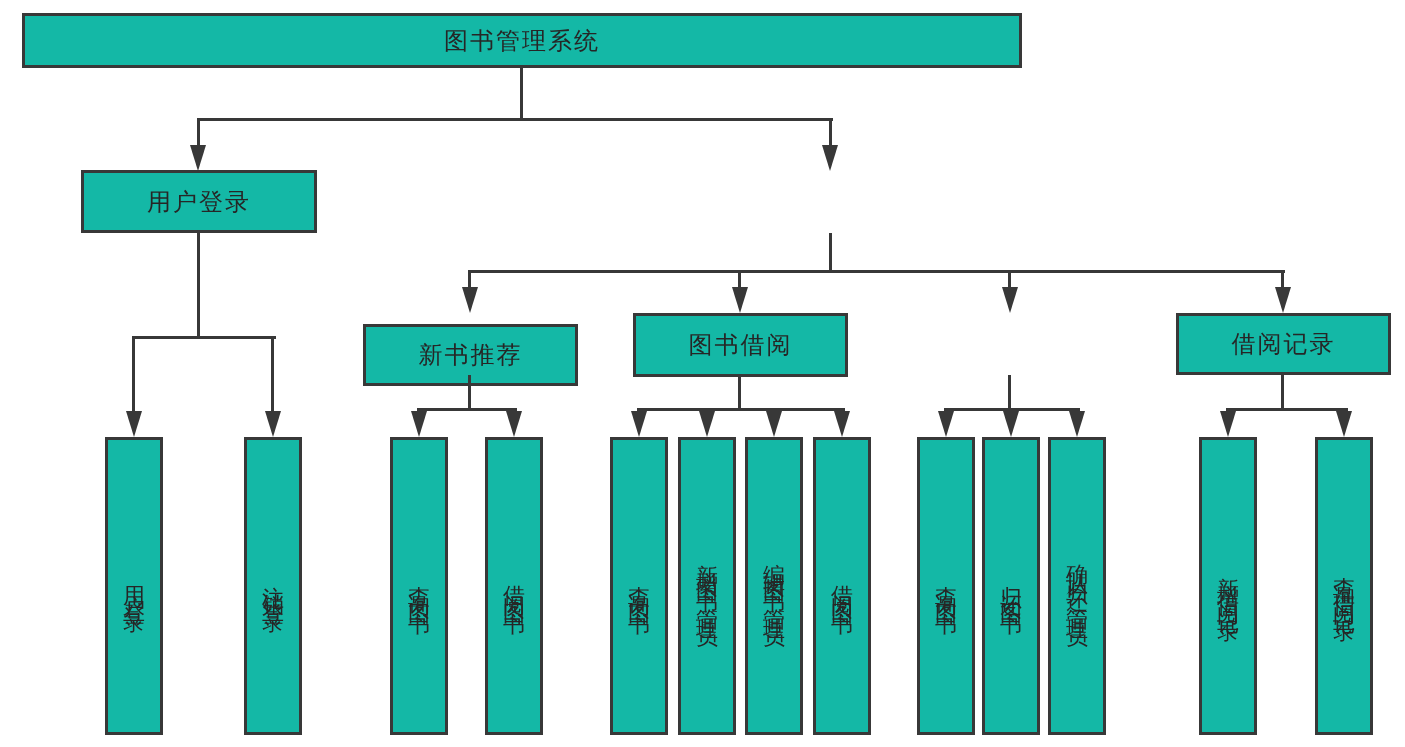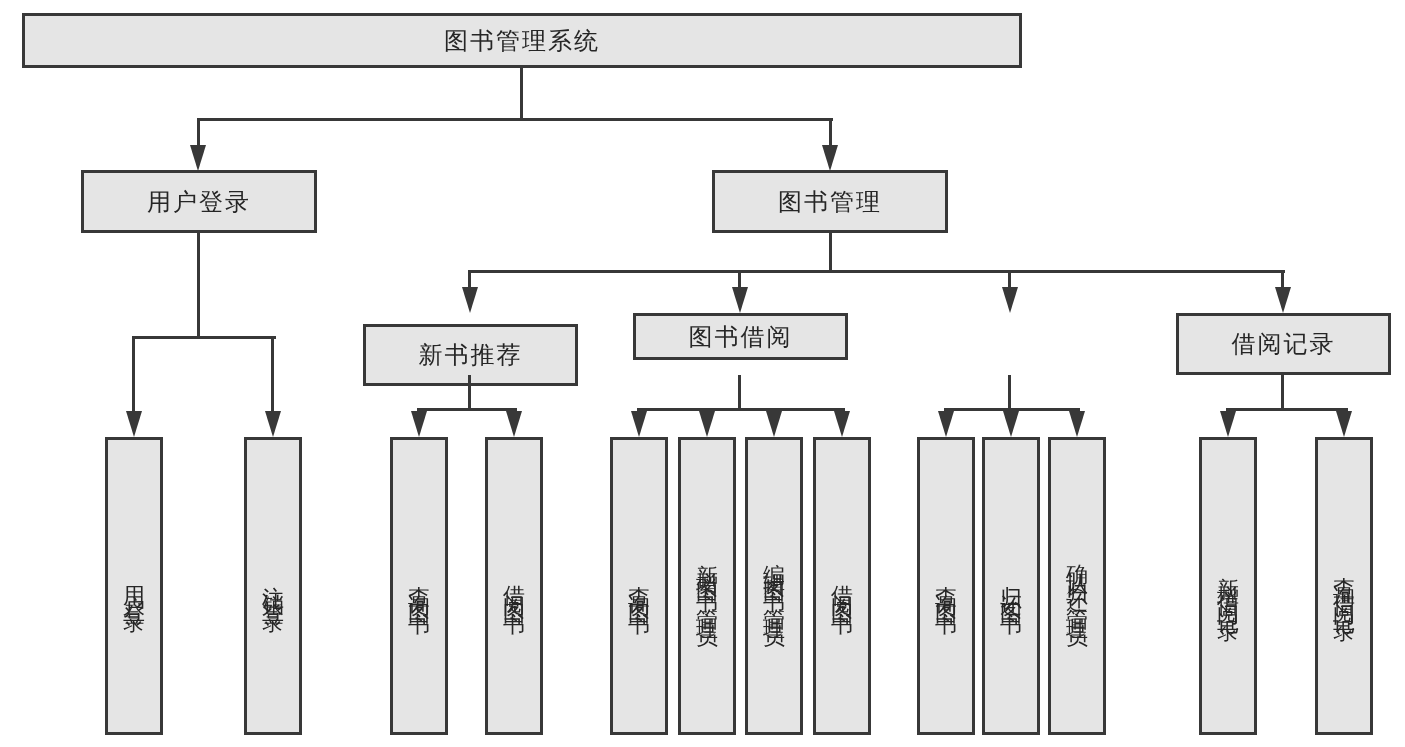--- a/index.html
+++ b/index.html
@@ -9,21 +9,21 @@
     --bg:#ffffff;
     --wm:#b5b5b5;
   }
   html,body{margin:0;padding:0;background:#fff;}
   .stage{
     position:relative;width:1405px;height:747px;background:var(--bg);
     font-family:"Liberation Sans",sans-serif;overflow:hidden;
   }
   .node{
     position:absolute;box-sizing:border-box;border:3px solid var(--line);
-    background:#e5e5e5;display:flex;align-items:center;justify-content:center;
+    background:#14b8a6;display:flex;align-items:center;justify-content:center;
     color:var(--text);
   }
   .node .hlabel{font-size:24px;letter-spacing:2px;white-space:nowrap;}
   .node .vlabel{
     writing-mode:vertical-rl;text-orientation:mixed;
     font-size:22px;letter-spacing:9px;line-height:1;white-space:nowrap;
   }
   .vline{position:absolute;width:3px;background:var(--line);}
   .hline{position:absolute;height:3px;background:var(--line);}
   .arrow{
@@ -42,29 +42,26 @@
 <div class="stage">
 
   <div class="node" style="left:22px;top:13px;width:1000px;height:55px">
     <span class="hlabel">图书管理系统</span>
   </div>
 
   <div class="node" style="left:81px;top:170px;width:236px;height:63px">
     <span class="hlabel">用户登录</span>
   </div>
 
-  <div class="node" style="left:712px;top:170px;width:236px;height:63px">
-    <span class="hlabel">图书管理</span>
-  </div>
 
   <div class="node" style="left:363px;top:324px;width:215px;height:62px">
     <span class="hlabel">新书推荐</span>
   </div>
 
-  <div class="node" style="left:633px;top:313px;width:215px;height:47px">
+  <div class="node" style="left:633px;top:313px;width:215px;height:64px">
     <span class="hlabel">图书借阅</span>
   </div>
 
 
   <div class="node" style="left:1176px;top:313px;width:215px;height:62px">
     <span class="hlabel">借阅记录</span>
   </div>
 
   <div class="node" style="left:105px;top:437px;width:58px;height:298px">
     <span class="vlabel">用户登录</span>

